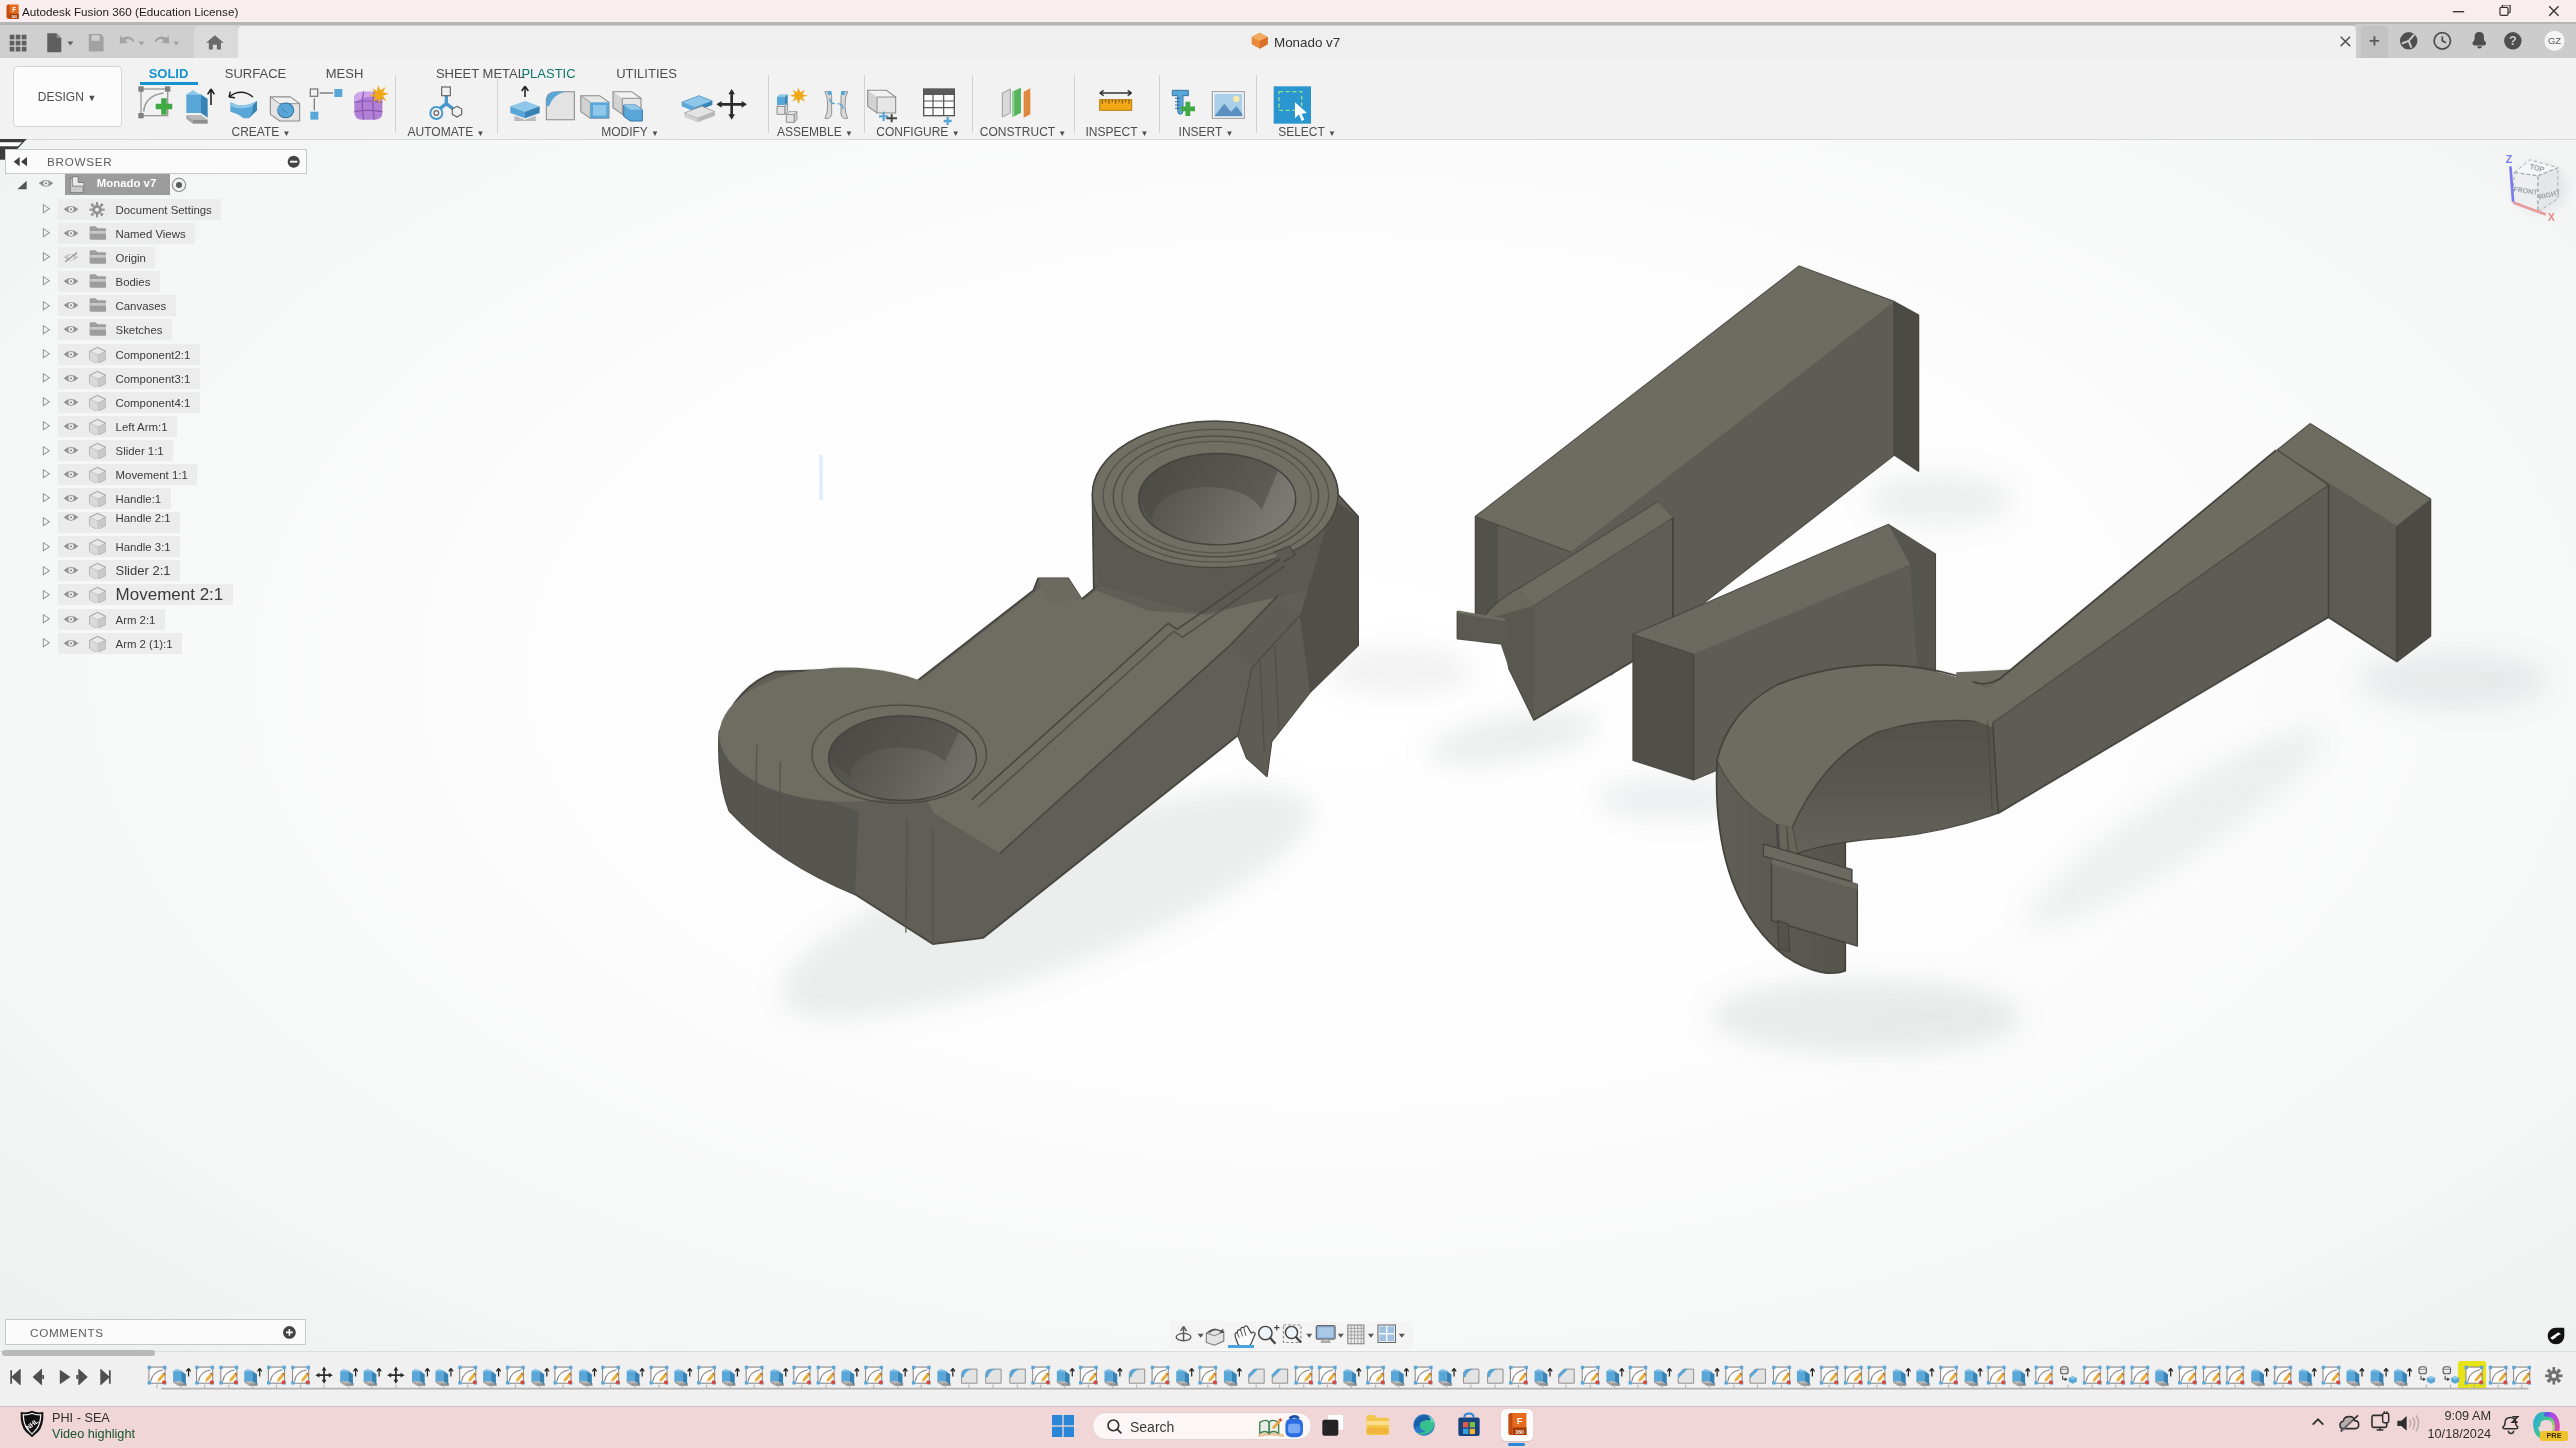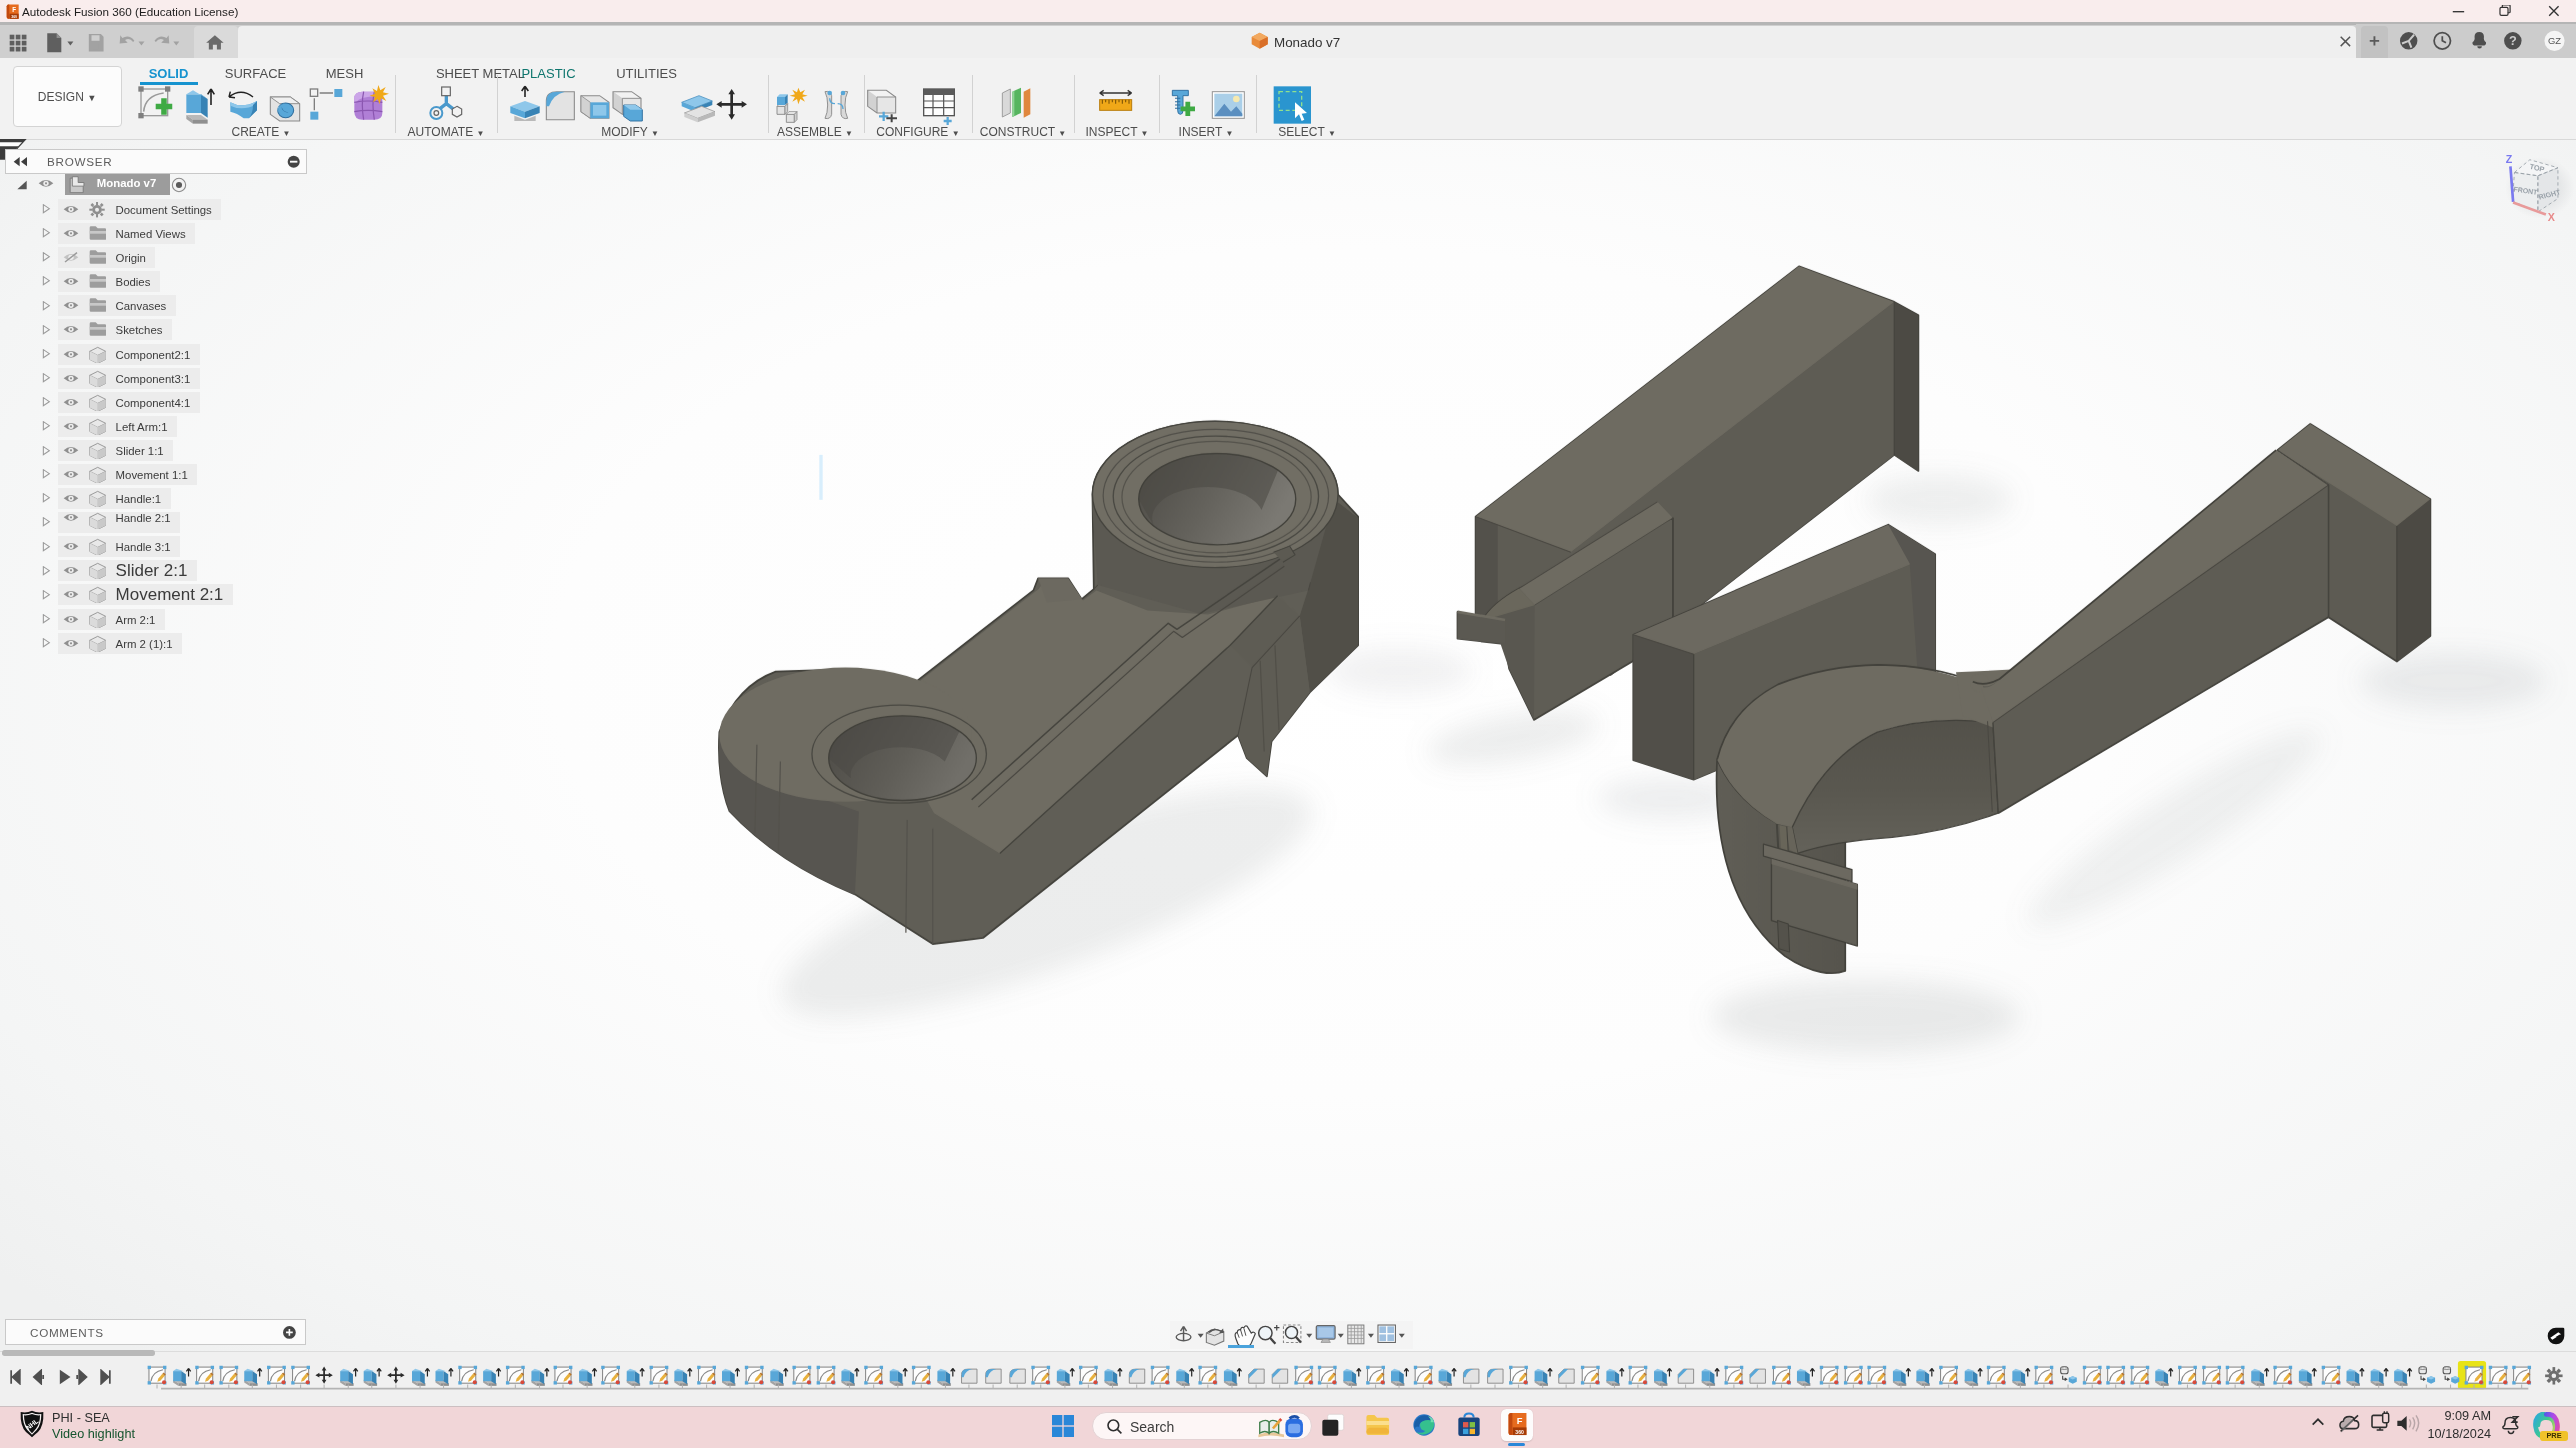--- a/index.html
+++ b/index.html
@@ -536,21 +536,21 @@
 <svg class="abs" style="left:42px;top:566px" width="8.7" height="10" viewBox="0 0 13 15">
       <use href="#i-exp"></use>
     </svg>
 <div class="abs" style="left:58px;top:560px;height:21px;background:#ececec;display:flex;align-items:center;padding:0 9.4px 0 5.4px;">
 <svg width="16" height="10.7" viewBox="0 0 24 16" style="flex:none">
         <use href="#i-eye"></use>
       </svg>
 <svg width="17.4" height="17.4" viewBox="0 0 26 26" style="flex:none;margin-left:9.4px">
         <use href="#i-cube" transform="translate(0,1)"></use>
       </svg>
-<span style="font-size:17px;color:#3b3b3b;margin-left:9.4px;white-space:nowrap;">Slider 2:1</span>
+<span style="font-size:13px;color:#3b3b3b;margin-left:9.4px;white-space:nowrap;">Slider 2:1</span>
     </div>
 <svg class="abs" style="left:42px;top:590px" width="8.7" height="10" viewBox="0 0 13 15">
       <use href="#i-exp"></use>
     </svg>
 <div class="abs" style="left:58px;top:584px;height:21px;background:#ececec;display:flex;align-items:center;padding:0 9.4px 0 5.4px;">
 <svg width="16" height="10.7" viewBox="0 0 24 16" style="flex:none">
         <use href="#i-eye"></use>
       </svg>
 <svg width="17.4" height="17.4" viewBox="0 0 26 26" style="flex:none;margin-left:9.4px">
         <use href="#i-cube" transform="translate(0,1)"></use>

